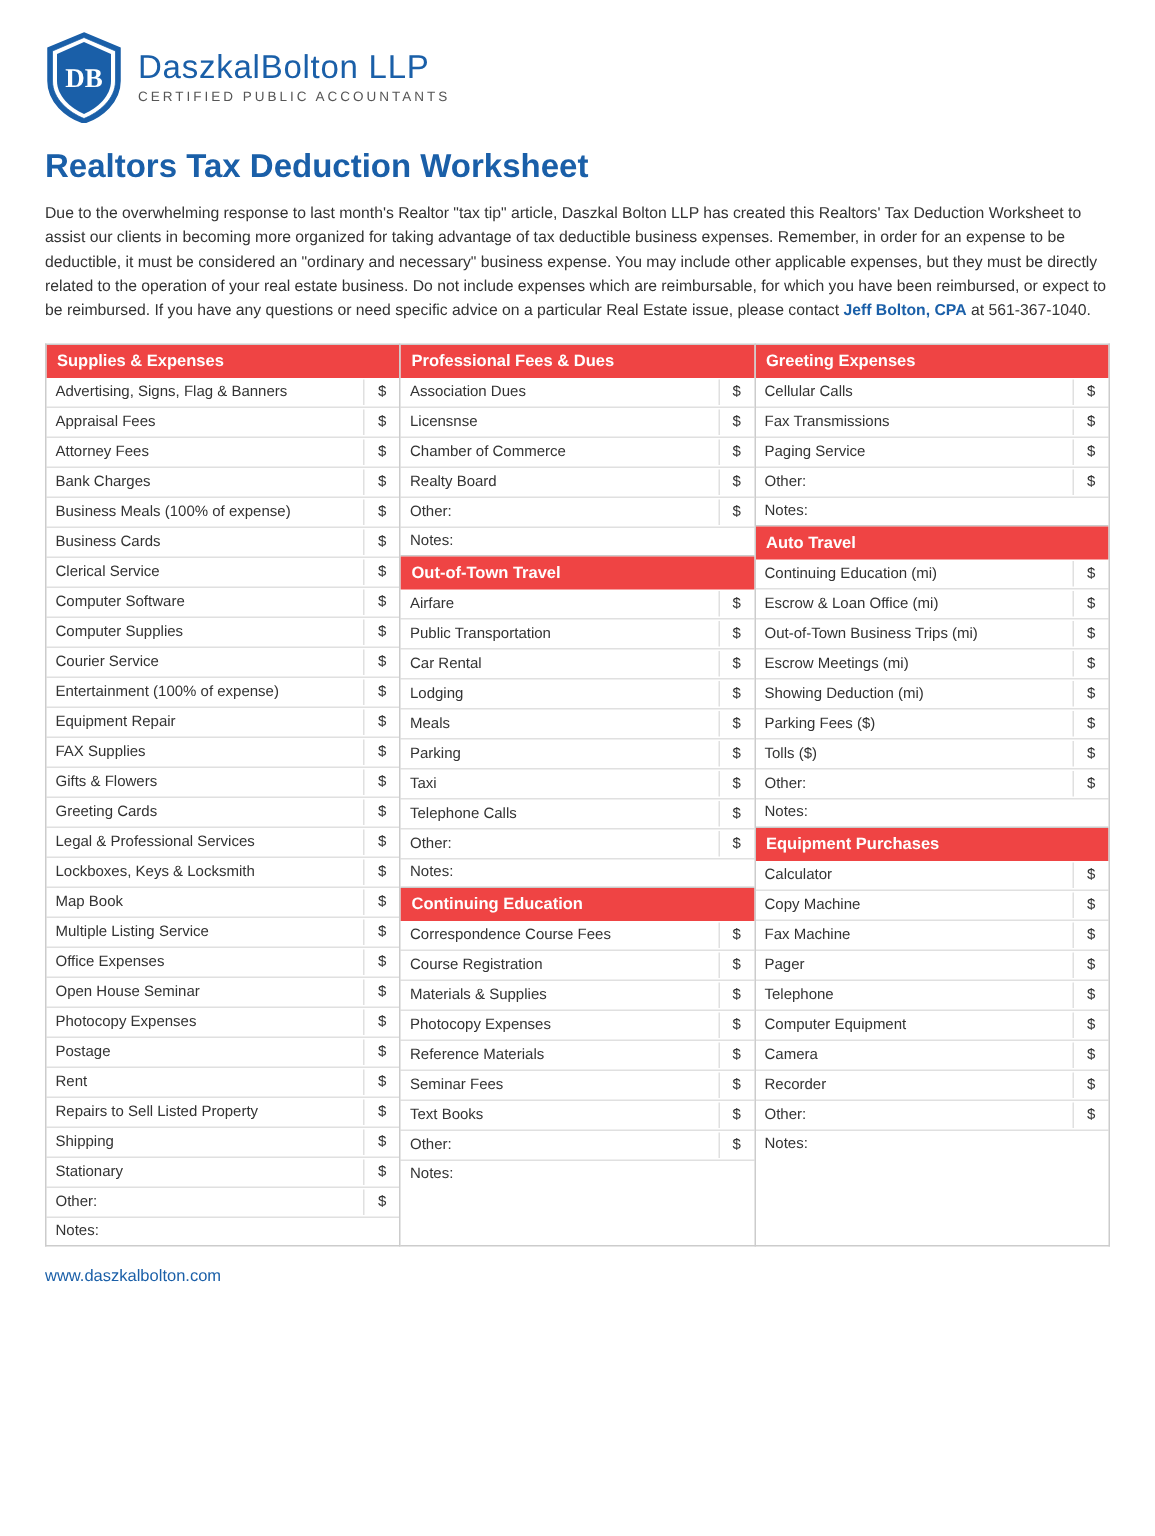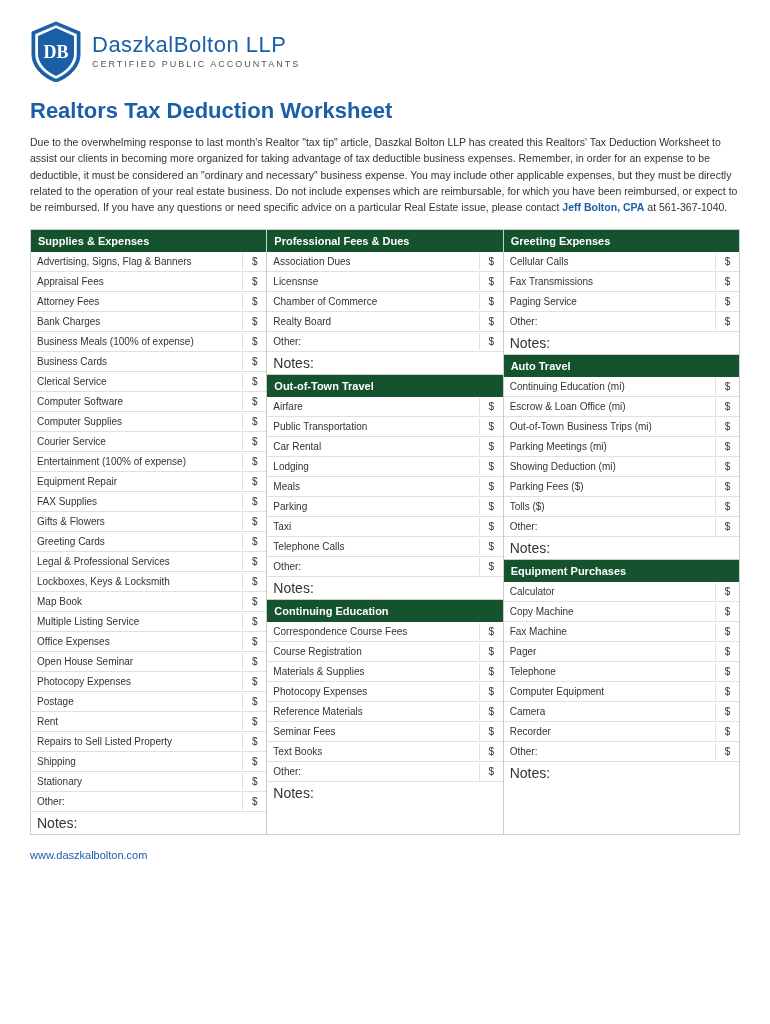--- a/index.html
+++ b/index.html
@@ -66,21 +66,21 @@
       width: 100%;
       border-collapse: collapse;
       border: 1.5px solid #1a5fa8;
     }
     .main-table td {
       border: 1px solid #ccc;
       padding: 0;
       vertical-align: top;
     }
     .section-header {
-      background-color: #14532d;
+      background-color: #ef4444;
       color: #fff;
       font-weight: bold;
       font-size: 11px;
       padding: 5px 7px;
     }
     .item-row {
       display: flex;
       align-items: center;
       border-bottom: 1px solid #e0e0e0;
       min-height: 20px;
@@ -98,21 +98,21 @@
     .item-dollar {
       width: 24px;
       font-size: 10px;
       color: #333;
       padding: 3px 4px;
       border-left: 1px solid #e0e0e0;
       text-align: center;
     }
     .notes-row {
       padding: 3px 6px;
-      font-size: 14px;
+      font-size: 10px;
       color: #333;
       min-height: 18px;
     }
     .footer {
       text-align: left;
       margin-top: 14px;
       color: #1a5fa8;
       font-size: 11px;
     }
     .section-block {
@@ -408,21 +408,21 @@
             </div>
           <div class="item-row">
               <span class="item-label">Escrow &amp; Loan Office (mi)</span>
               <span class="item-dollar">$</span>
             </div>
           <div class="item-row">
               <span class="item-label">Out-of-Town Business Trips (mi)</span>
               <span class="item-dollar">$</span>
             </div>
           <div class="item-row">
-              <span class="item-label">Parking Meetings (mi)</span>
+              <span class="item-label">Escrow Meetings (mi)</span>
               <span class="item-dollar">$</span>
             </div>
           <div class="item-row">
               <span class="item-label">Showing Deduction (mi)</span>
               <span class="item-dollar">$</span>
             </div>
           <div class="item-row">
               <span class="item-label">Parking Fees ($)</span>
               <span class="item-dollar">$</span>
             </div>

